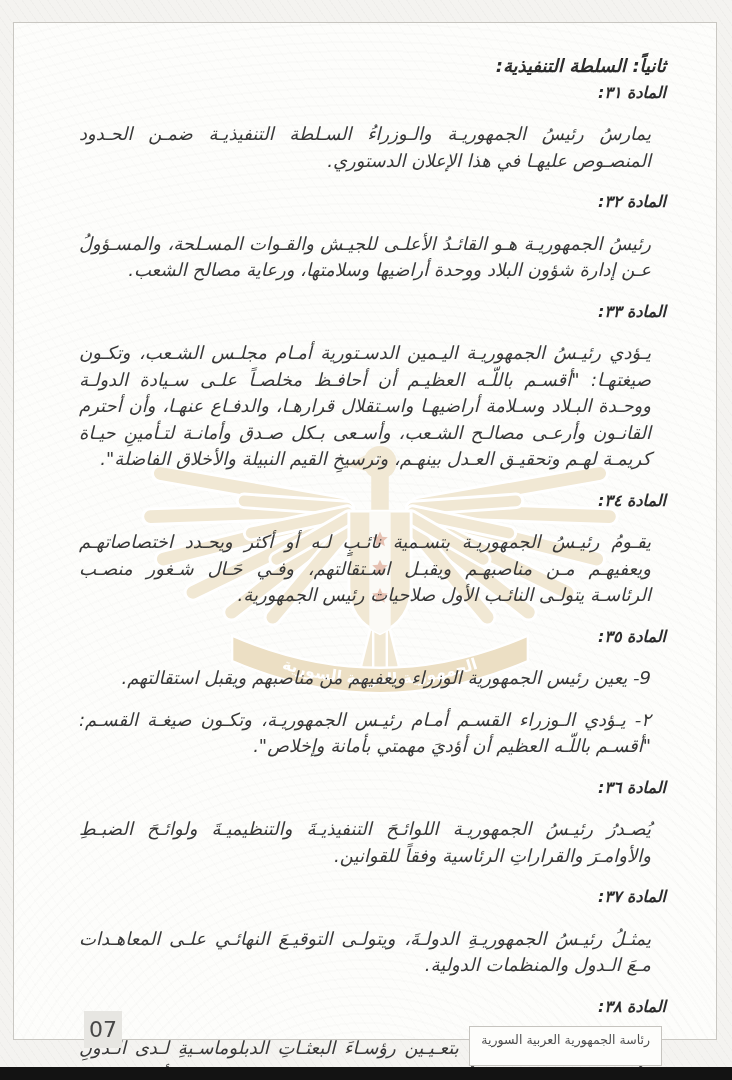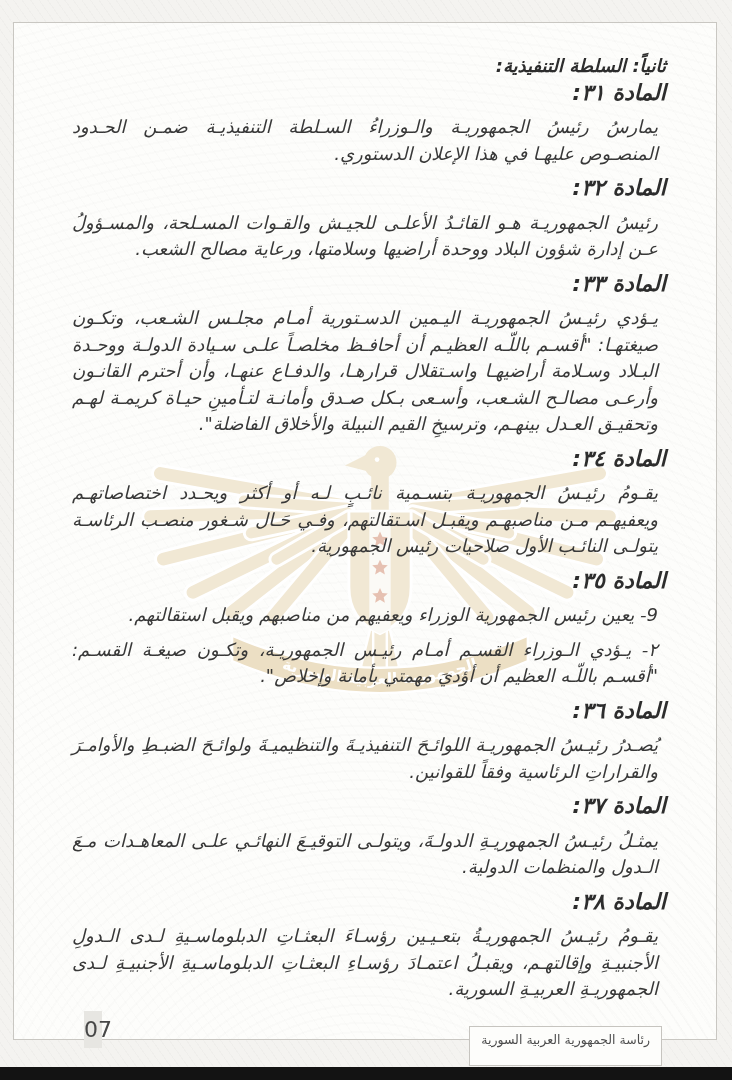--- a/index.html
+++ b/index.html
@@ -35,26 +35,26 @@
     font-size:18px;
     line-height:26.5px;
     z-index:2;
     font-style:italic;
   }
   .section-heading{
     font-size:18px;font-weight:bold;color:#2d2d2d;
     margin:0;text-align:right;
   }
   .article-title{
-    font-size:22px;font-weight:bold;color:#2d2d2d;
+    font-size:16px;font-weight:bold;color:#2d2d2d;
     margin:0;text-align:right;
   }
-  .article-paragraph{margin:8px;}
+  .article-paragraph{margin:15px;}
   .pagenum{
-    position:absolute;left:84px;top:1011px;width:18px;height:37px;
+    position:absolute;left:84px;top:1011px;width:38px;height:37px;
     background:#e7e6e2;color:#474747;
     font-size:22px;line-height:37px;text-align:center;
     z-index:3;
   }
   .footer-label{
     position:absolute;right:70px;top:1026px;height:40px;
     padding:0 11px;box-sizing:border-box;
     background:#fdfdfb;border:1px solid #c6c4bf;
     color:#4d4d4d;font-size:12.5px;line-height:26px;
     direction:rtl;white-space:nowrap;

